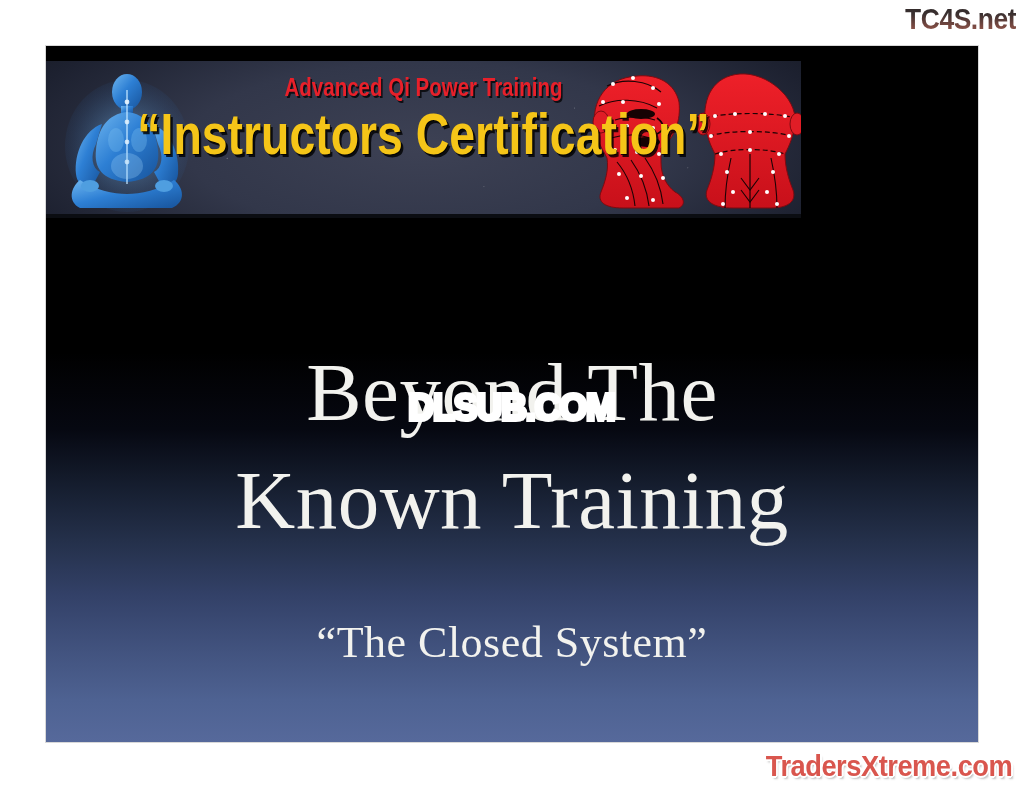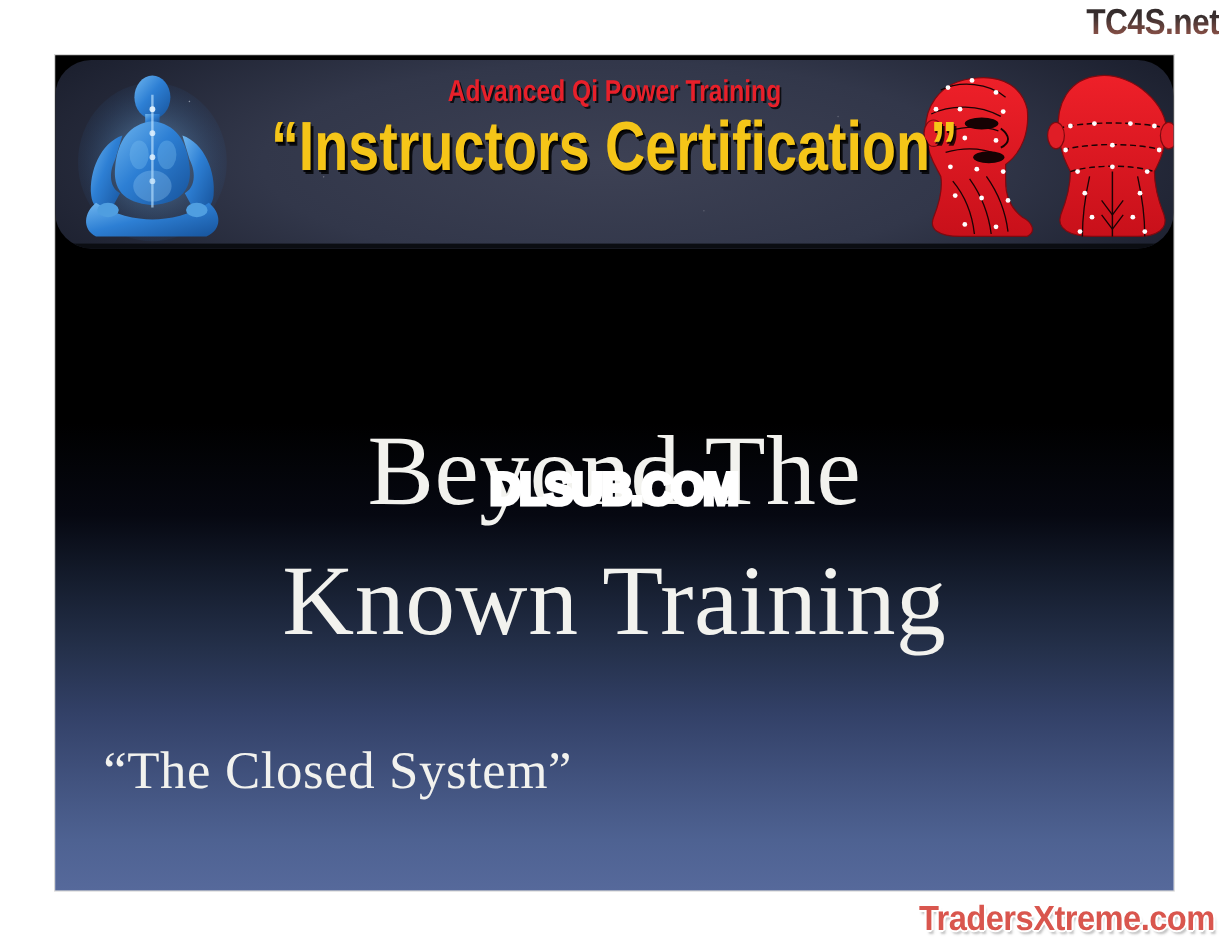--- a/index.html
+++ b/index.html
@@ -61,27 +61,26 @@
         #56699b 100%);
     box-shadow: 0 0 0 1px #d8d8d8;
     overflow: hidden;
     z-index: 10;
   }
 
   
   #banner {
     position: absolute;
     left: 0;
-    top: 4px;
-    width: 932px;
+    top: 15px;
+    width: 755px;
     height: 157px;
     background:
       radial-gradient(ellipse 70% 120% at 50% 55%, #3d4154 0%, #32374a 45%, #1d2130 80%, #14171f 100%);
     overflow: hidden;
-    border-radius: 30px;
   }
   #banner-starfield {
     position: absolute;
     inset: 0;
     background-image:
       radial-gradient(1px 1px at 12% 22%, rgba(255,255,255,.55), transparent),
       radial-gradient(1px 1px at 24% 62%, rgba(255,255,255,.35), transparent),
       radial-gradient(1px 1px at 37% 15%, rgba(255,255,255,.25), transparent),
       radial-gradient(1px 1px at 58% 80%, rgba(255,255,255,.20), transparent),
       radial-gradient(1px 1px at 70% 30%, rgba(255,255,255,.25), transparent),
@@ -155,20 +154,21 @@
     line-height: 108px;
     color: #f2f2ee;
     letter-spacing: 0.5px;
     white-space: pre-line;
   }
   #slide-subtitle {
     position: absolute;
     left: 40px;
     right: 40px;
     top: 570px;
+    text-align: center;
     font-family: "Liberation Serif", serif;
     font-size: 44px;
     line-height: 54px;
     color: #f2f2ee;
     letter-spacing: 0.5px;
     white-space: nowrap;
   }
 
   
   #dlsub-watermark {

